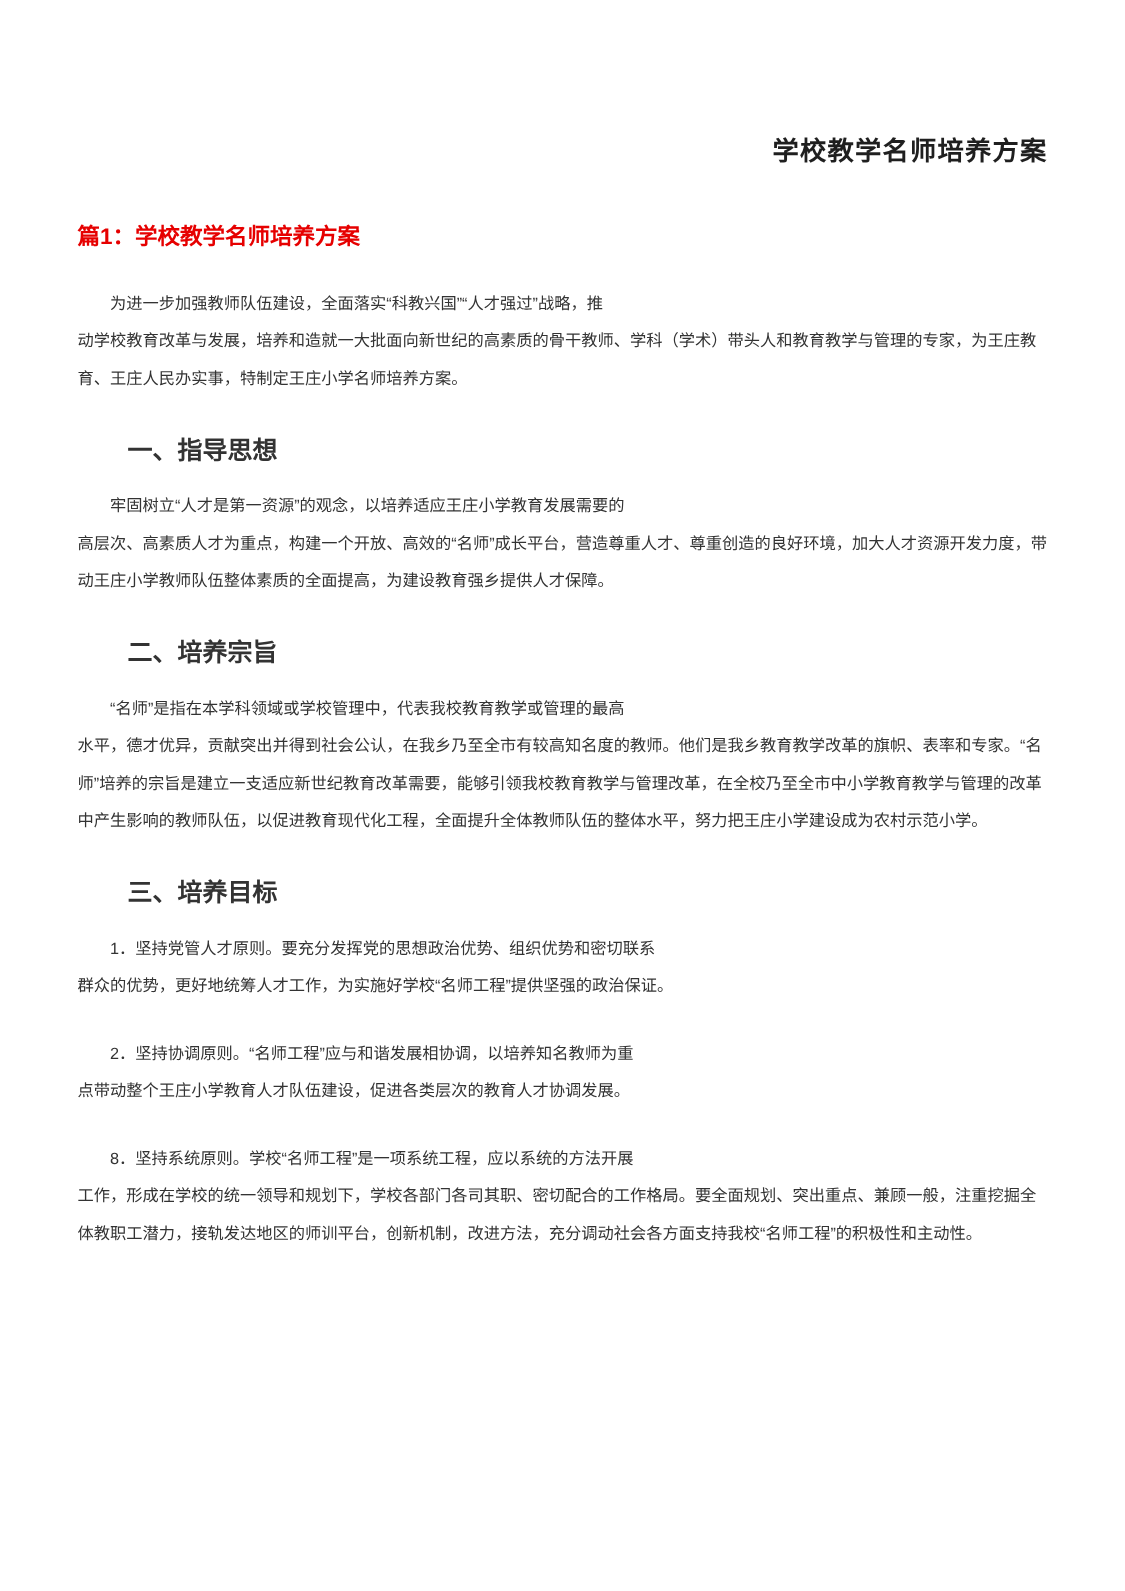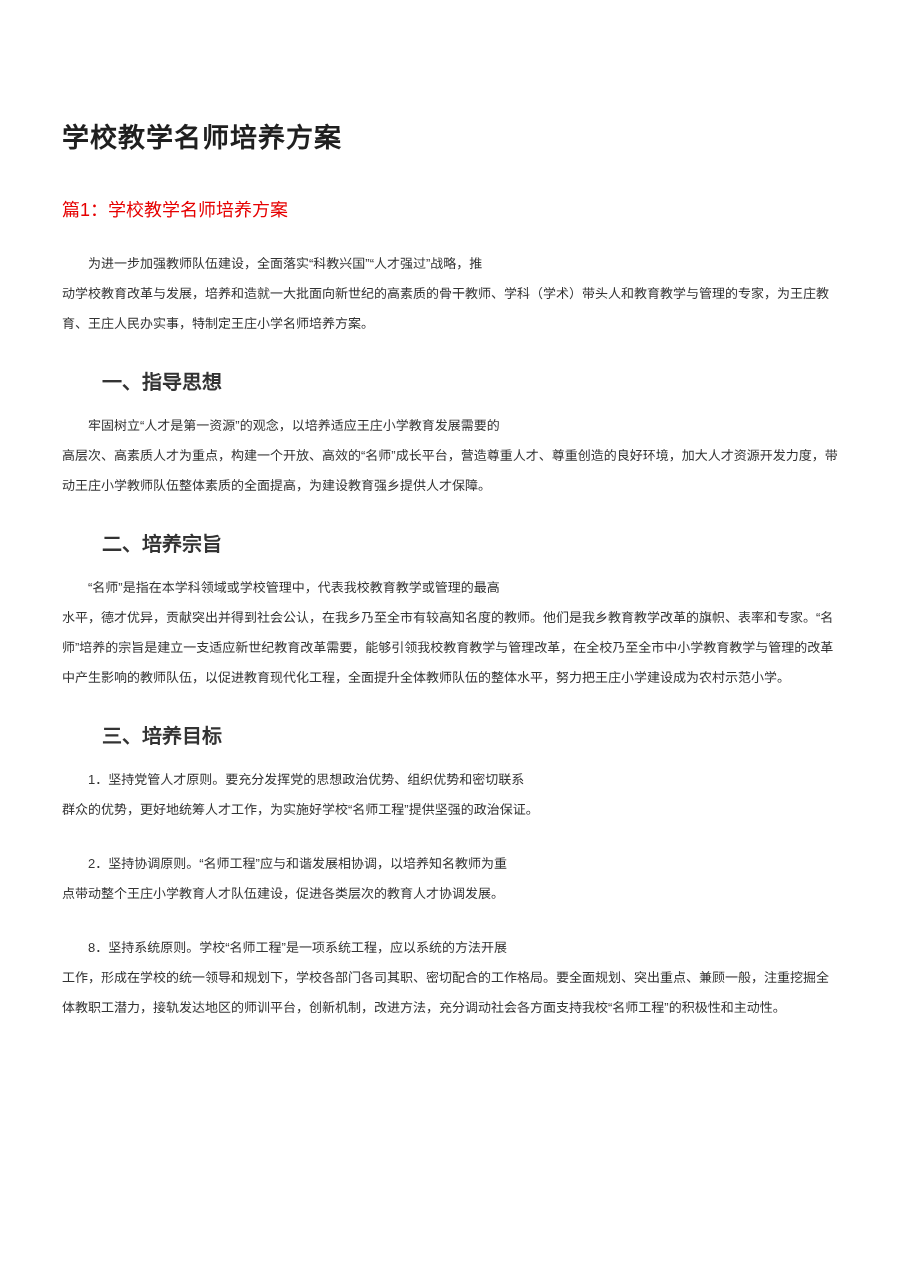--- a/index.html
+++ b/index.html
@@ -11,30 +11,30 @@
   }
   .page {
     width: 900px;
     min-height: 1273px;
     margin: 0 auto;
     box-sizing: border-box;
     padding: 104px 62px 60px 62px;
     background: #ffffff;
   }
   .doc-title {
-    font-size: 27px;
+    font-size: 21px;
     font-weight: bold;
-    text-align: left;
+    text-align: right;
     color: #1f1f1f;
-    margin: 12px 0 40px 0;
+    margin: 0 0 40px 0;
     letter-spacing: 1px;
   }
   .part-heading {
     font-size: 18px;
-    font-weight: normal;
+    font-weight: bold;
     color: var(--accent-red, #e60000);
     margin: 0 0 28px 0;
   }
   .sec-heading {
     font-size: 20px;
     line-height: 30px;
     font-weight: bold;
     color: #333333;
     text-indent: 2em;
     margin: 28px 0 14px 0;

